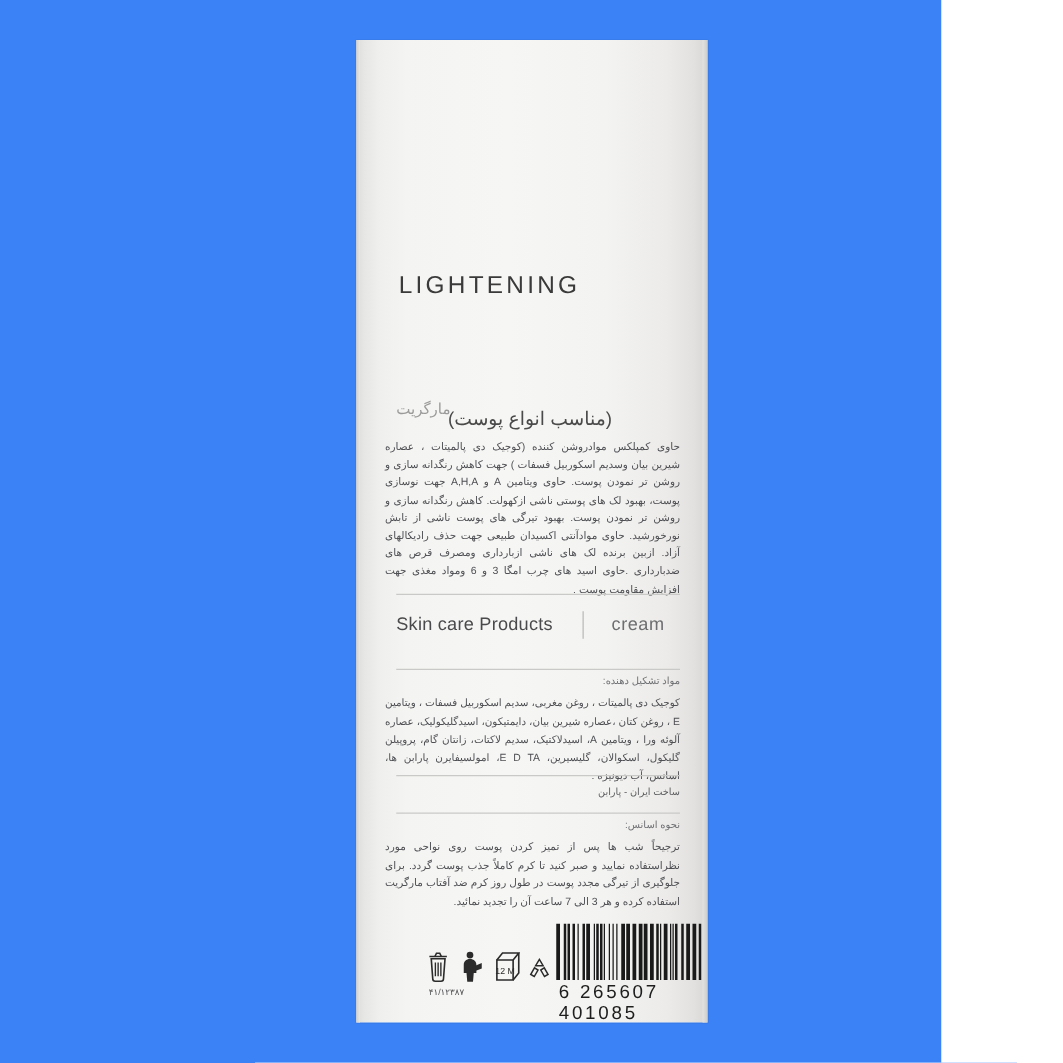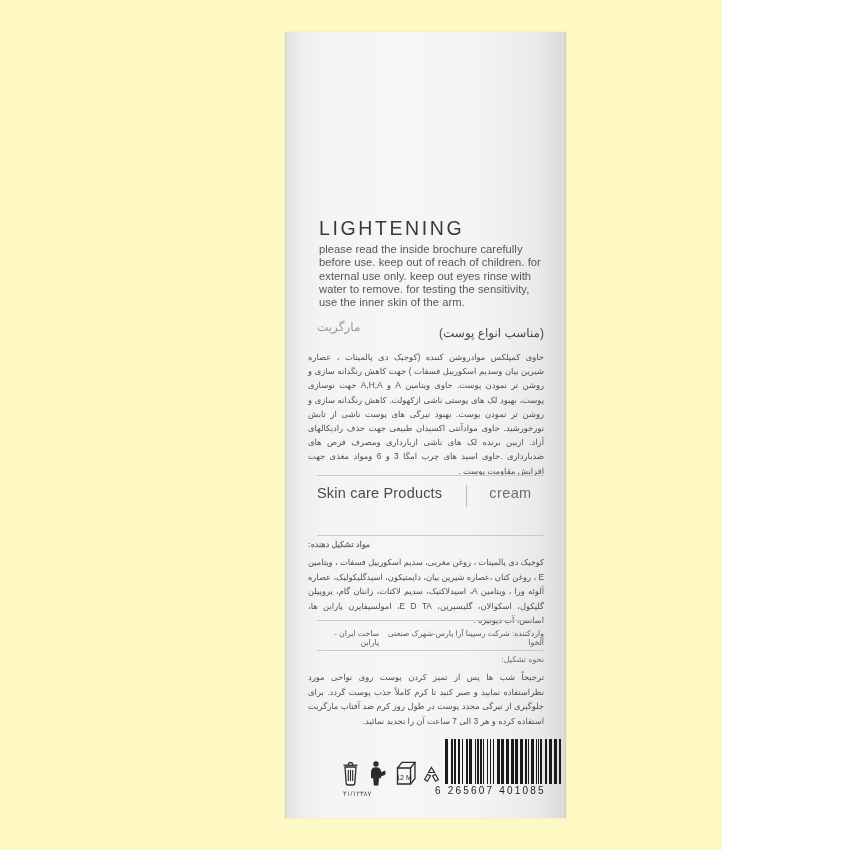--- a/index.html
+++ b/index.html
@@ -10,21 +10,22 @@
   body {
     width: 850px;
     height: 850px;
     font-family: "Liberation Sans", sans-serif;
     overflow: hidden;
   }
   #scene {
     position: relative;
     width: 722px;
     height: 850px;
-    background: #fef9c3;
+    background: #3b82f6;
+    padding-left: 31px;
   }
 
   
   #package {
     position: absolute;
     left: 285px;
     top: 32px;
     width: 281px;
     height: 786px;
     background: linear-gradient(to right,
@@ -86,23 +87,23 @@
     direction: rtl;
     font-size: 12.6px;
     font-weight: bold;
     color: #2f2f2f;
   }
   .subtitle-fa {
     position: absolute;
     top: 294px;
     right: 0px;
     width: 240px;
-    text-align: right;
-    direction: rtl;
-    font-size: 12px;
+    text-align: center;
+    direction: rtl;
+    font-size: 15px;
     color: #4a4a4a;
   }
   .brand-fa {
     position: absolute;
     top: 288px;
     left: 2px;
     font-size: 12px;
     color: #9b9b9b;
     letter-spacing: 0.4px;
     direction: rtl;
@@ -133,20 +134,21 @@
   #rule-3 { top: 588px; }
   #rule-4 { top: 618px; }
 
   .skincare-row {
     position: absolute;
     top: 453px;
     left: 2px;
     right: 0px;
     height: 30px;
     display: flex;
+    align-items: center;
   }
   .skincare-label {
     font-size: 14.5px;
     color: #4a4a4c;
     letter-spacing: 0.2px;
   }
   .skincare-sep {
     width: 1px;
     height: 22px;
     background: #b9b9b7;
@@ -156,25 +158,24 @@
     font-size: 14.5px;
     color: #6d6e70;
     letter-spacing: 0.4px;
   }
 
   .ing-head {
     position: absolute;
     top: 508px;
     right: 0px;
     width: 236px;
-    text-align: left;
+    text-align: right;
     direction: rtl;
     font-size: 8px;
     color: #6f7073;
-    font-weight: bold;
   }
   .ing-body {
     position: absolute;
     top: 523px;
     right: 0px;
     width: 236px;
     text-align: justify;
     direction: rtl;
     font-size: 8.3px;
     line-height: 14.6px;
@@ -248,38 +249,37 @@
     gap: 0px;
   }
   #barcode i {
     display: block;
     background: #1a1a1a;
     height: 100%;
   }
   .bc-digits {
     position: absolute;
     top: 753px;
-    left: 120px;
+    left: 132px;
     width: 124px;
-    font-size: 10px;
+    font-size: 15px;
     letter-spacing: 2.2px;
     color: #1e1e1e;
     font-family: "Liberation Sans", sans-serif;
   }
 </style>
 </head>
 <body>
 
 <div id="scene">
   <div id="package">
     <div class="content">
 
       <div class="title-en">LIGHTENING</div>
 
-      <div class="warning-en">please read the inside brochure carefully before use. keep out of reach of children. for external use only. keep out eyes rinse with water to remove. for testing the sensitivity, use the inner skin of the arm.</div>
 
       <div class="brand-fa">مارگریت</div>
       <div class="subtitle-fa">(مناسب انواع پوست)</div>
 
       <div class="desc-fa">حاوی کمپلکس موادروشن کننده (کوجیک دی پالمیتات ، عصاره شیرین بیان وسدیم اسکوربیل فسفات ) جهت کاهش رنگدانه سازی و روشن تر نمودن پوست. حاوی ویتامین A و A,H,A جهت نوسازی پوست، بهبود لک های پوستی ناشی ازکهولت. کاهش رنگدانه سازی و روشن تر نمودن پوست. بهبود تیرگی های پوست ناشی از تابش نورخورشید. حاوی موادآنتی اکسیدان طبیعی جهت حذف رادیکالهای آزاد. ازبین برنده لک های ناشی ازبارداری ومصرف قرص های ضدبارداری .حاوی اسید های چرب امگا 3 و 6 ومواد مغذی جهت افزایش مقاومت پوست .</div>
 
       <div class="rule" id="rule-1"></div>
 
       <div class="skincare-row">
         <span class="skincare-label">Skin care Products</span>
@@ -288,27 +288,26 @@
       </div>
 
       <div class="rule" id="rule-2"></div>
 
       <div class="ing-head">مواد تشکیل دهنده:</div>
       <div class="ing-body">کوجیک دی پالمیتات ، روغن مغربی، سدیم اسکوربیل فسفات ، ویتامین E ، روغن کتان ،عصاره شیرین بیان، دایمتیکون، اسیدگلیکولیک،  عصاره آلوئه ورا ، ویتامین A، اسیدلاکتیک، سدیم لاکتات، زانتان گام، پروپیلن گلیکول، اسکوالان، گلیسیرین، E D TA، امولسیفایرن پارابن ها، اسانس، آب دیونیزه .</div>
 
       <div class="rule" id="rule-3"></div>
 
       <div class="maker-row">
-        <span>واردکننده: شرکت رسپینا آرا پارس-شهرک صنعتی آلخوا</span>
         <span>ساخت ایران - پارابن</span>
       </div>
 
       <div class="rule" id="rule-4"></div>
 
-      <div class="usage-head">نحوه تشکیل:</div>
+      <div class="usage-head">نحوه اسانس:</div>
       <div class="usage-body">ترجیحاً شب ها پس از تمیز کردن پوست روی نواحی مورد نظراستفاده نمایید و صبر کنید تا کرم کاملاً جذب پوست گردد. برای جلوگیری از تیرگی مجدد پوست در طول روز کرم ضد آفتاب مارگریت استفاده کرده و هر 3 الی 7 ساعت آن را تجدید نمائید.</div>
 
       <div class="icons">
         <span>
           <svg width="19" height="26" viewBox="0 0 19 26">
             <path d="M4 7 h11 l-1.2 16 a2 2 0 0 1 -2 2 h-4.6 a2 2 0 0 1 -2 -2 z" fill="none" stroke="#2b2b2b" stroke-width="1.3"></path>
             <path d="M2.5 5.2 h14" stroke="#2b2b2b" stroke-width="1.3"></path>
             <path d="M7 5 l1.2 -2.4 h2.6 L12 5" fill="none" stroke="#2b2b2b" stroke-width="1.3"></path>
             <path d="M7.3 10 v11 M9.5 10 v11 M11.7 10 v11" stroke="#2b2b2b" stroke-width="1.1"></path>
           </svg>

